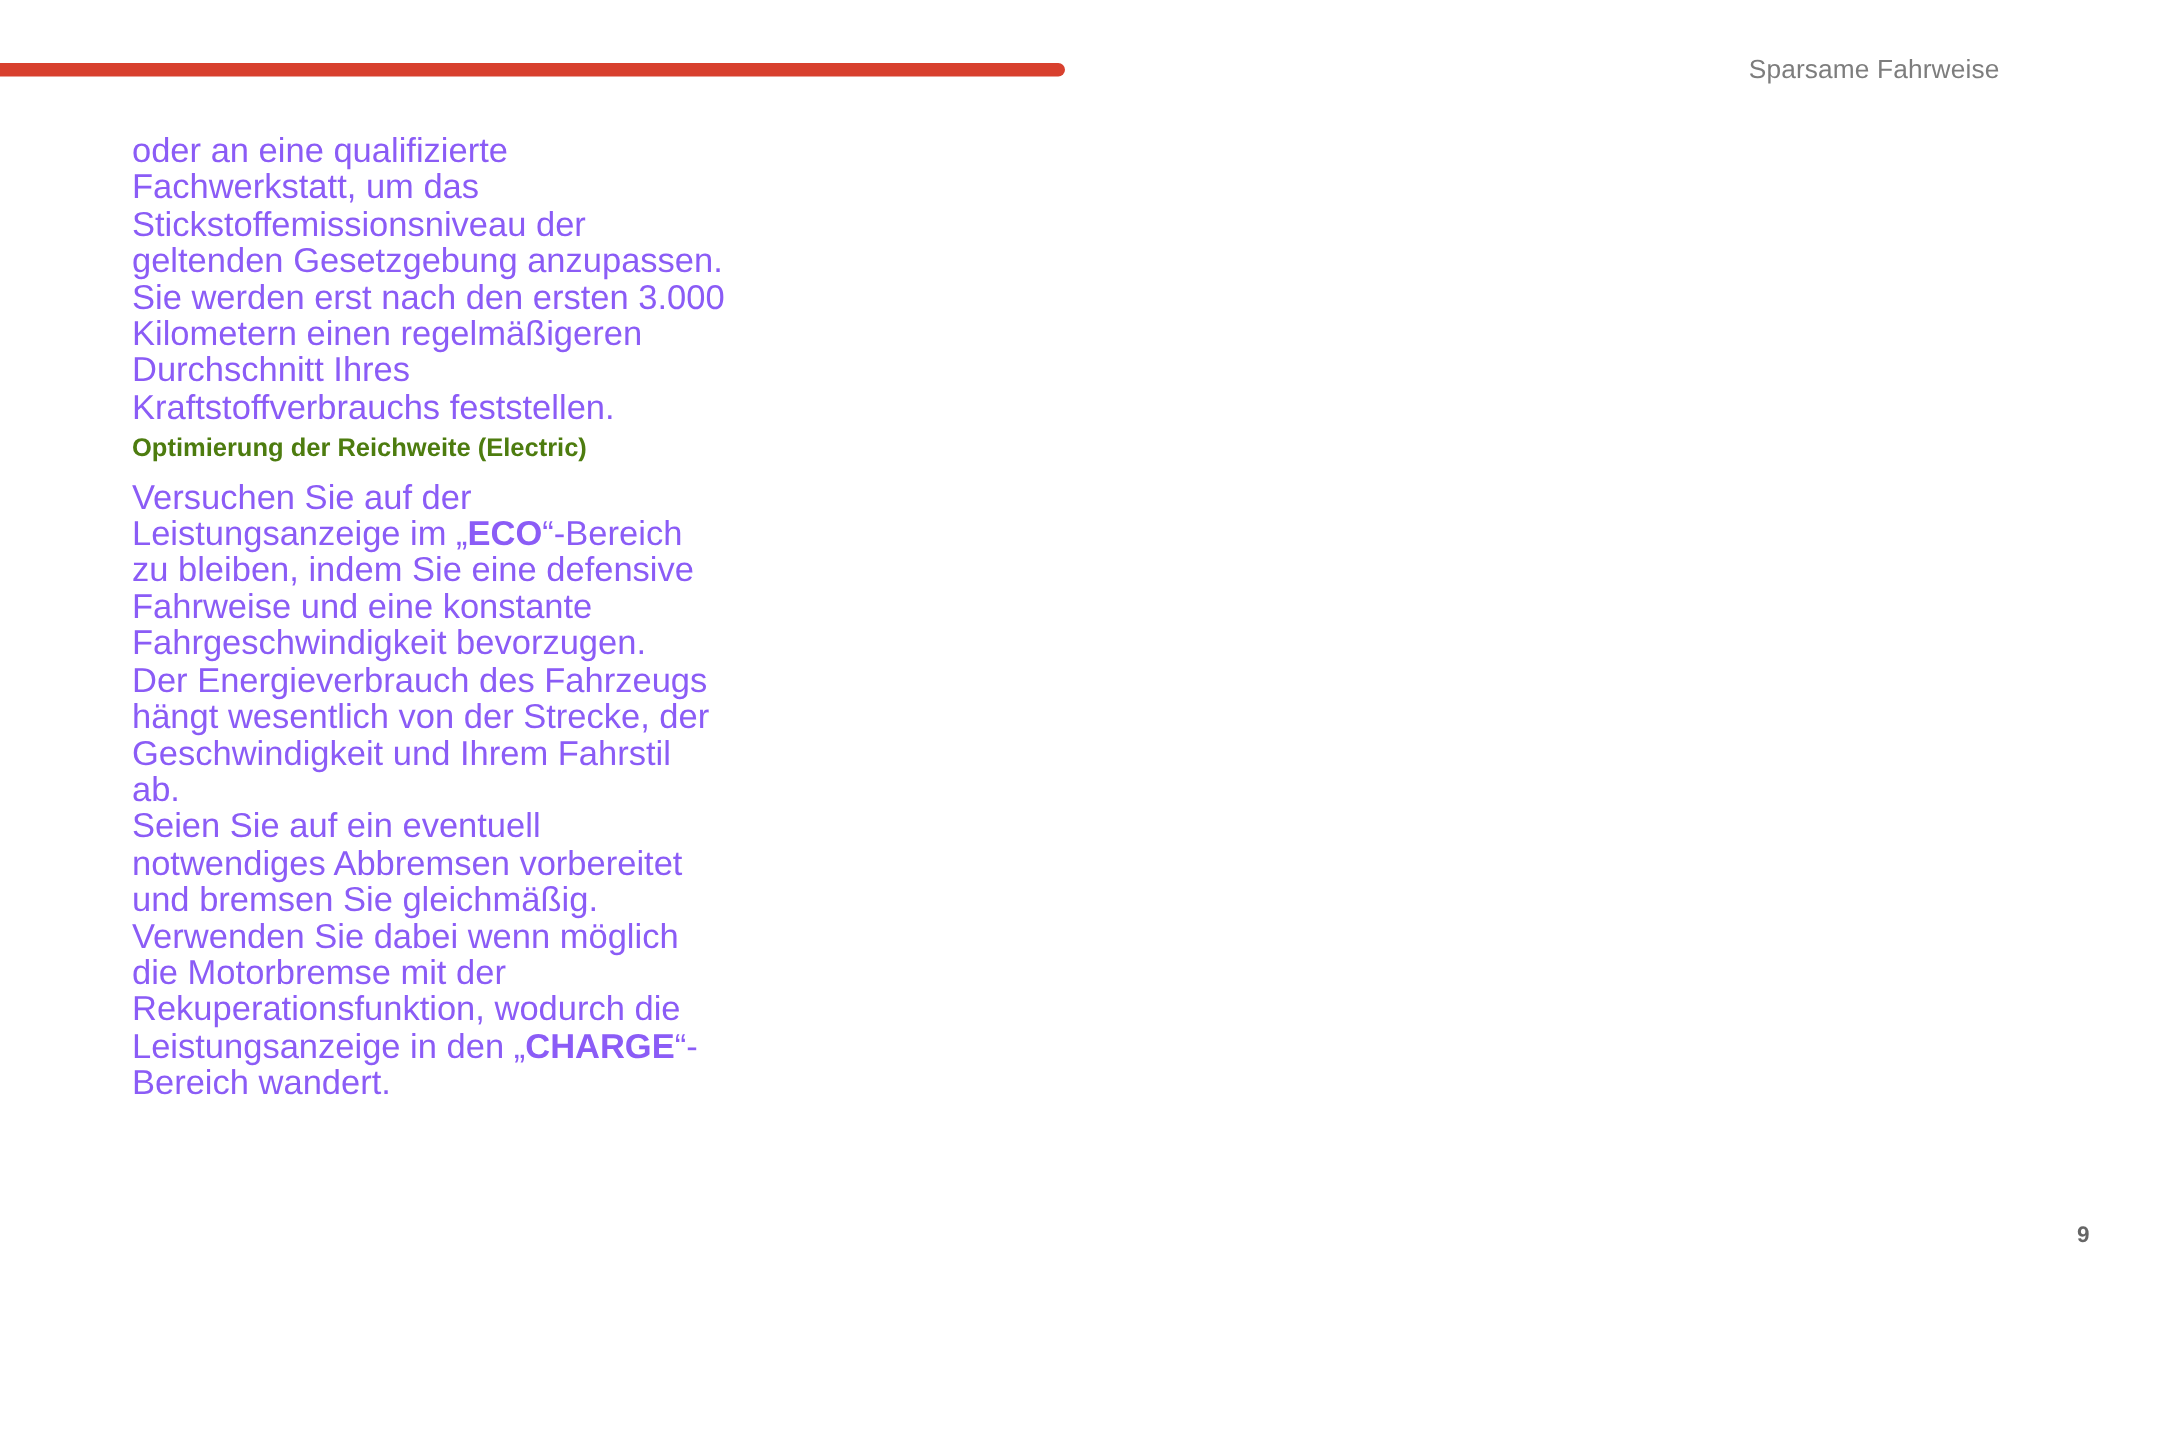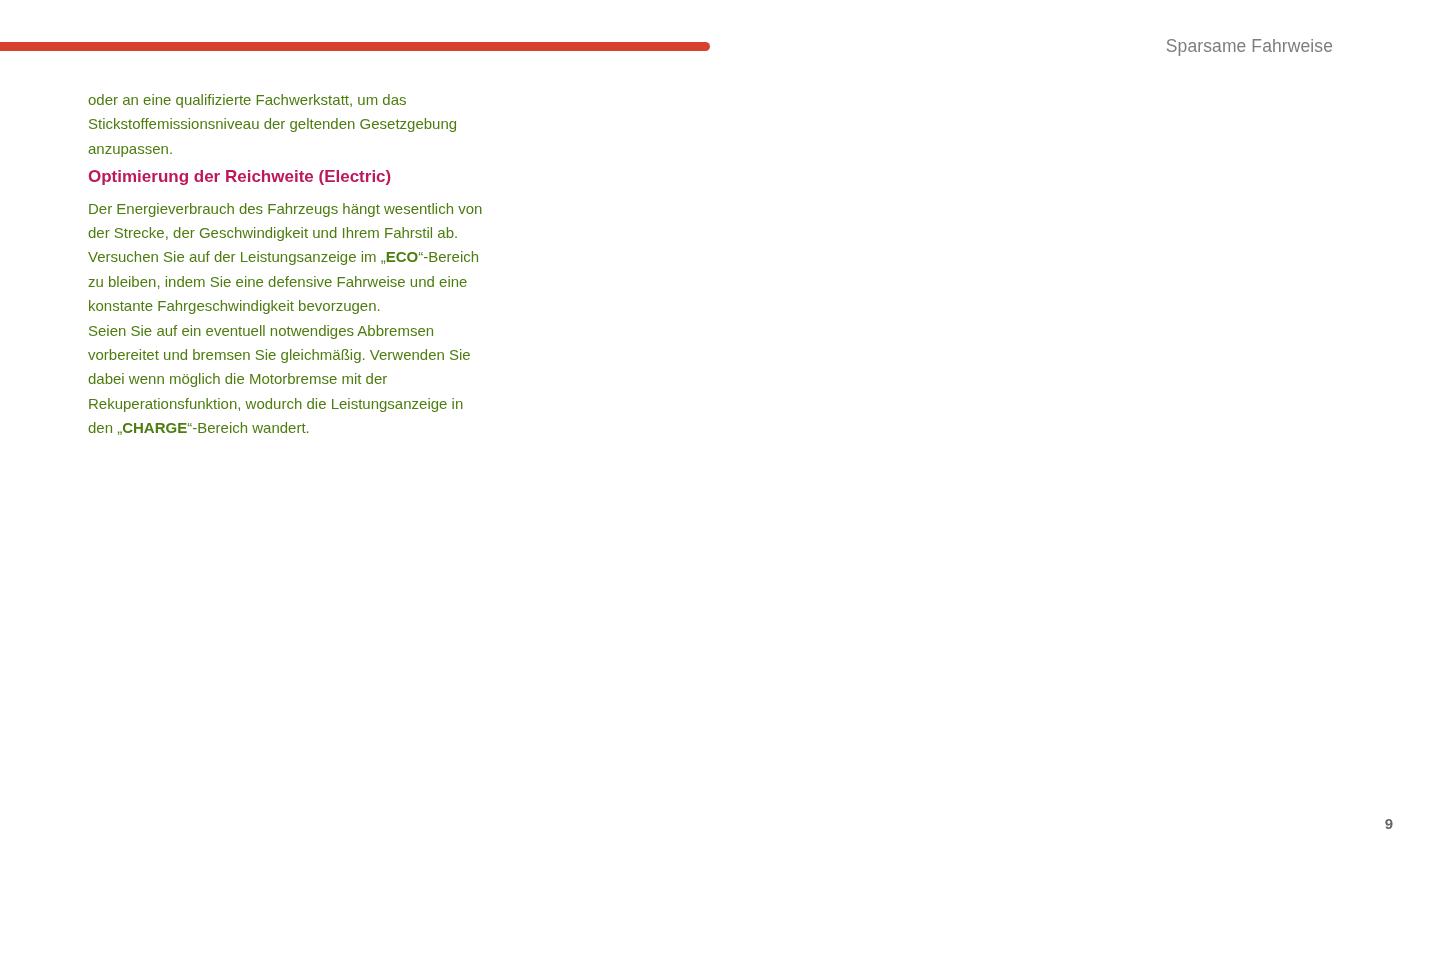--- a/index.html
+++ b/index.html
@@ -36,30 +36,30 @@
     letter-spacing: 0.1px;
   }
   .content-column {
     position: absolute;
     left: 88px;
     top: 88px;
     width: 396px;
   }
   .doc-paragraph {
     margin: 0;
-    font-size: 15px;
+    font-size: 23px;
     line-height: 24.4px;
-    color: #4d7c0f;
+    color: #8b5cf6;
   }
   .doc-heading {
     margin: 4px 0 7px 0;
     font-size: 17px;
     line-height: 24.4px;
     font-weight: bold;
-    color: #be185d;
+    color: #4d7c0f;
   }
   .bold {
     font-weight: bold;
   }
   .page-number {
     position: absolute;
     right: 52px;
     bottom: 28px;
     font-size: 15px;
     font-weight: bold;
@@ -70,21 +70,22 @@
 <body>
 
 <div class="page">
 
   <div class="accent-bar"></div>
 
   <div class="running-header">Sparsame Fahrweise</div>
 
   <div class="content-column">
       <p class="doc-paragraph"><span>oder an eine qualifizierte Fachwerkstatt, um das Stickstoffemissionsniveau der geltenden Gesetzgebung anzupassen.</span></p>
+      <p class="doc-paragraph"><span>Sie werden erst nach den ersten 3.000 Kilometern einen regelmäßigeren Durchschnitt Ihres Kraftstoffverbrauchs feststellen.</span></p>
       <h2 class="doc-heading"><span>Optimierung der Reichweite (Electric)</span></h2>
+      <p class="doc-paragraph"><span>Versuchen Sie auf der Leistungsanzeige im „</span><span class="bold">ECO</span><span>“-Bereich zu bleiben, indem Sie eine defensive Fahrweise und eine konstante Fahrgeschwindigkeit bevorzugen.</span></p>
       <p class="doc-paragraph"><span>Der Energieverbrauch des Fahrzeugs hängt wesentlich von der Strecke, der Geschwindigkeit und Ihrem Fahrstil ab.</span></p>
-      <p class="doc-paragraph"><span>Versuchen Sie auf der Leistungsanzeige im „</span><span class="bold">ECO</span><span>“-Bereich zu bleiben, indem Sie eine defensive Fahrweise und eine konstante Fahrgeschwindigkeit bevorzugen.</span></p>
       <p class="doc-paragraph"><span>Seien Sie auf ein eventuell notwendiges Abbremsen vorbereitet und bremsen Sie gleichmäßig. Verwenden Sie dabei wenn möglich die Motorbremse mit der Rekuperationsfunktion, wodurch die Leistungsanzeige in den „</span><span class="bold">CHARGE</span><span>“-Bereich wandert.</span></p>
     </div>
 
   <div class="page-number">9</div>
 
 </div>
 
 </body></html>

